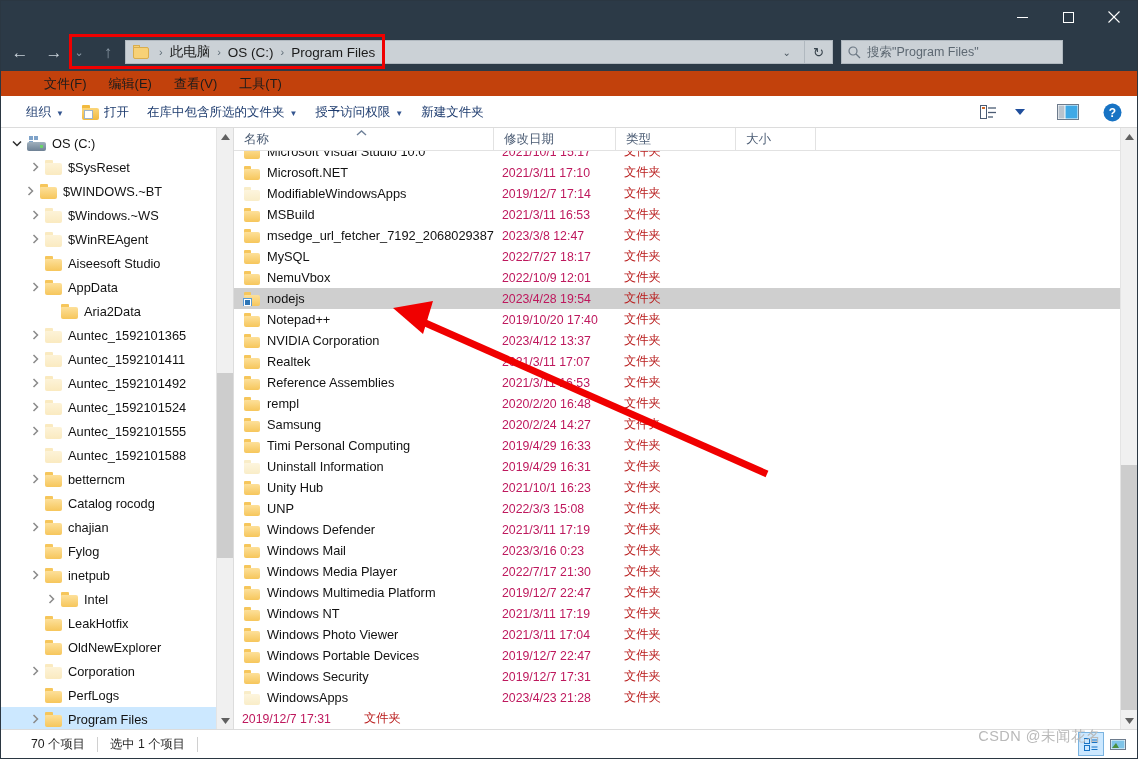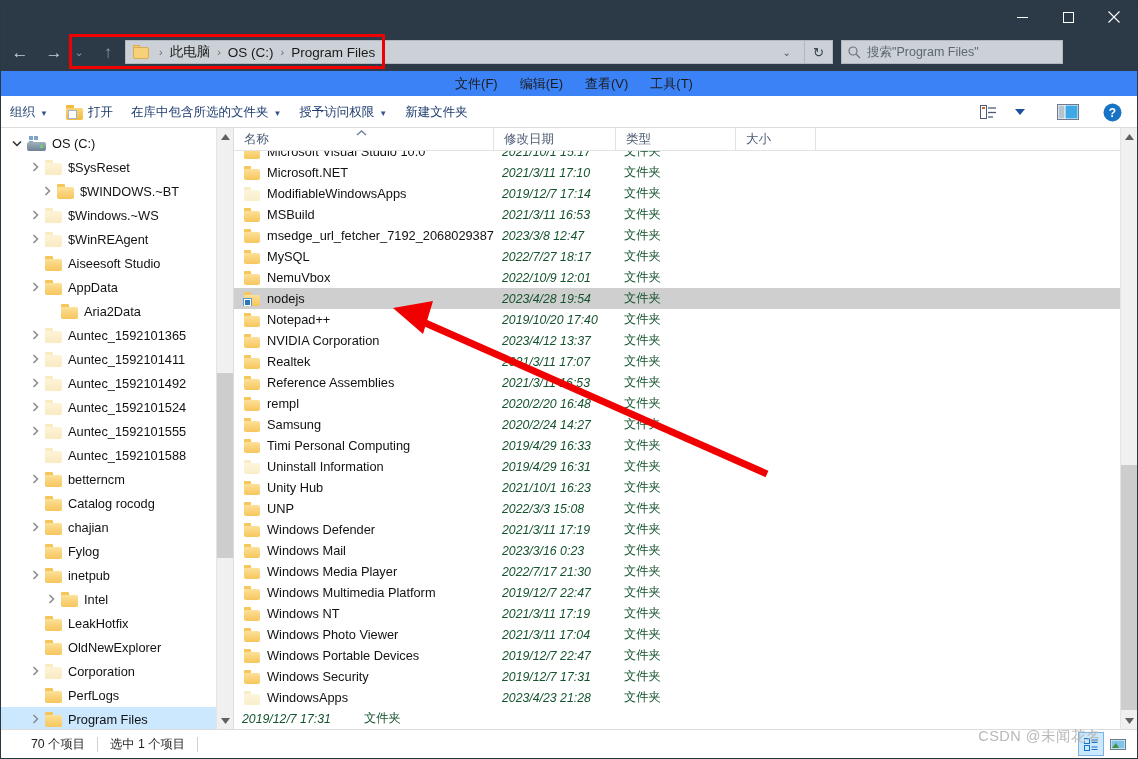--- a/index.html
+++ b/index.html
@@ -83,32 +83,32 @@
     margin-left: 8px; width: 222px; height: 24px;
     background: #cbd1d6; border: 1px solid #b0b8bf;
     display: flex; align-items: center; padding: 0 6px;
   }
   .searchbox .mag { color: #6a7682; margin-right: 6px; display:flex; }
   .searchbox .ph { color: #5d6872; font-size: 12.5px; white-space: nowrap; }
 
   
   .menubar {
     position: absolute; top: 70px; left: 0; right: 0; height: 26px;
-    background: #3b82f6; display: flex; align-items: center;
-    padding-left: 10px; border-bottom: 1px solid #ffffff; justify-content: center;
+    background: #c2410c; display: flex; align-items: center;
+    padding-left: 32px; border-bottom: 1px solid #ffffff;
   }
   .menuitem {
     font-size: 13px; color: #1c1c1c; padding: 3px 11px; white-space: nowrap;
   }
 
   
   .cmdbar {
     position: absolute; top: 96px; left: 0; right: 0; height: 31px;
     background: #ffffff; border-bottom: 1px solid #dcdcdc;
-    display: flex; align-items: center; 
+    display: flex; align-items: center; padding-left: 16px;
   }
   .cmditem {
     display: flex; align-items: center; gap: 5px;
     font-size: 12.5px; color: #1d3b6e; padding: 4px 9px; white-space: nowrap;
   }
   .caret { font-size: 8px; color: #33548f; transform: translateY(1px); }
   .mini-folder {
     width: 17px; height: 15px; position: relative; display: inline-block;
   }
   .mini-folder .mb {
@@ -199,22 +199,22 @@
     overflow: hidden;
   }
   .frow {
     height: 21px; display: flex; align-items: center; white-space: nowrap;
   }
   .frow.selected { background: #cfcfcf; }
   .frow.clipped { height: 21px; margin-top: -10px; }
   .fcell-name {
     width: 260px; display: flex; align-items: center; padding-left: 10px; overflow: hidden;
   }
-  .fcell-date { width: 122px; font-size: 12.3px; color: #14532d; padding-left: 8px; font-style: italic; }
-  .fcell-type { width: 120px; font-size: 12.3px; color: #14532d; padding-left: 8px; }
+  .fcell-date { width: 122px; font-size: 12.3px; color: #be185d; padding-left: 8px; }
+  .fcell-type { width: 120px; font-size: 12.3px; color: #b91c1c; padding-left: 8px; }
   .fcell-size { width: 80px; font-size: 12.3px; color: #5a5a5a; padding-left: 8px; }
   .fname { font-size: 12.8px; color: #121212; margin-left: 7px; }
   .ffolder { width: 16px; height: 14px; position: relative; flex: 0 0 16px; }
   .ffolder .b {
     position:absolute; left:0; top:3px; width:16px; height:11px;
     background: linear-gradient(#fde09a,#f6c65b); border-radius:1px 2px 2px 2px;
   }
   .ffolder .t {
     position:absolute; left:0; top:0; width:7px; height:4px;
     background:#f6c65b; border-radius: 1px 1px 0 0;
@@ -427,21 +427,21 @@
               <svg width="7" height="10" viewBox="0 0 7 10">
                 <polyline points="1.5,1 5.5,5 1.5,9" fill="none" stroke="#8a8a8a" stroke-width="1.5"></polyline>
               </svg>
             </span>
             <span class="tfolder pale">
               <span class="t"></span>
               <span class="b"></span>
             </span>
             <span class="t-label">$SysReset</span>
           </div>
-          <div class="trow" style="padding-left: 36px;">
+          <div class="trow" style="padding-left: 19px;">
             <span class="t-chev">
               <svg width="7" height="10" viewBox="0 0 7 10">
                 <polyline points="1.5,1 5.5,5 1.5,9" fill="none" stroke="#8a8a8a" stroke-width="1.5"></polyline>
               </svg>
             </span>
             <span class="tfolder">
               <span class="t"></span>
               <span class="b"></span>
             </span>
             <span class="t-label">$WINDOWS.~BT</span>

